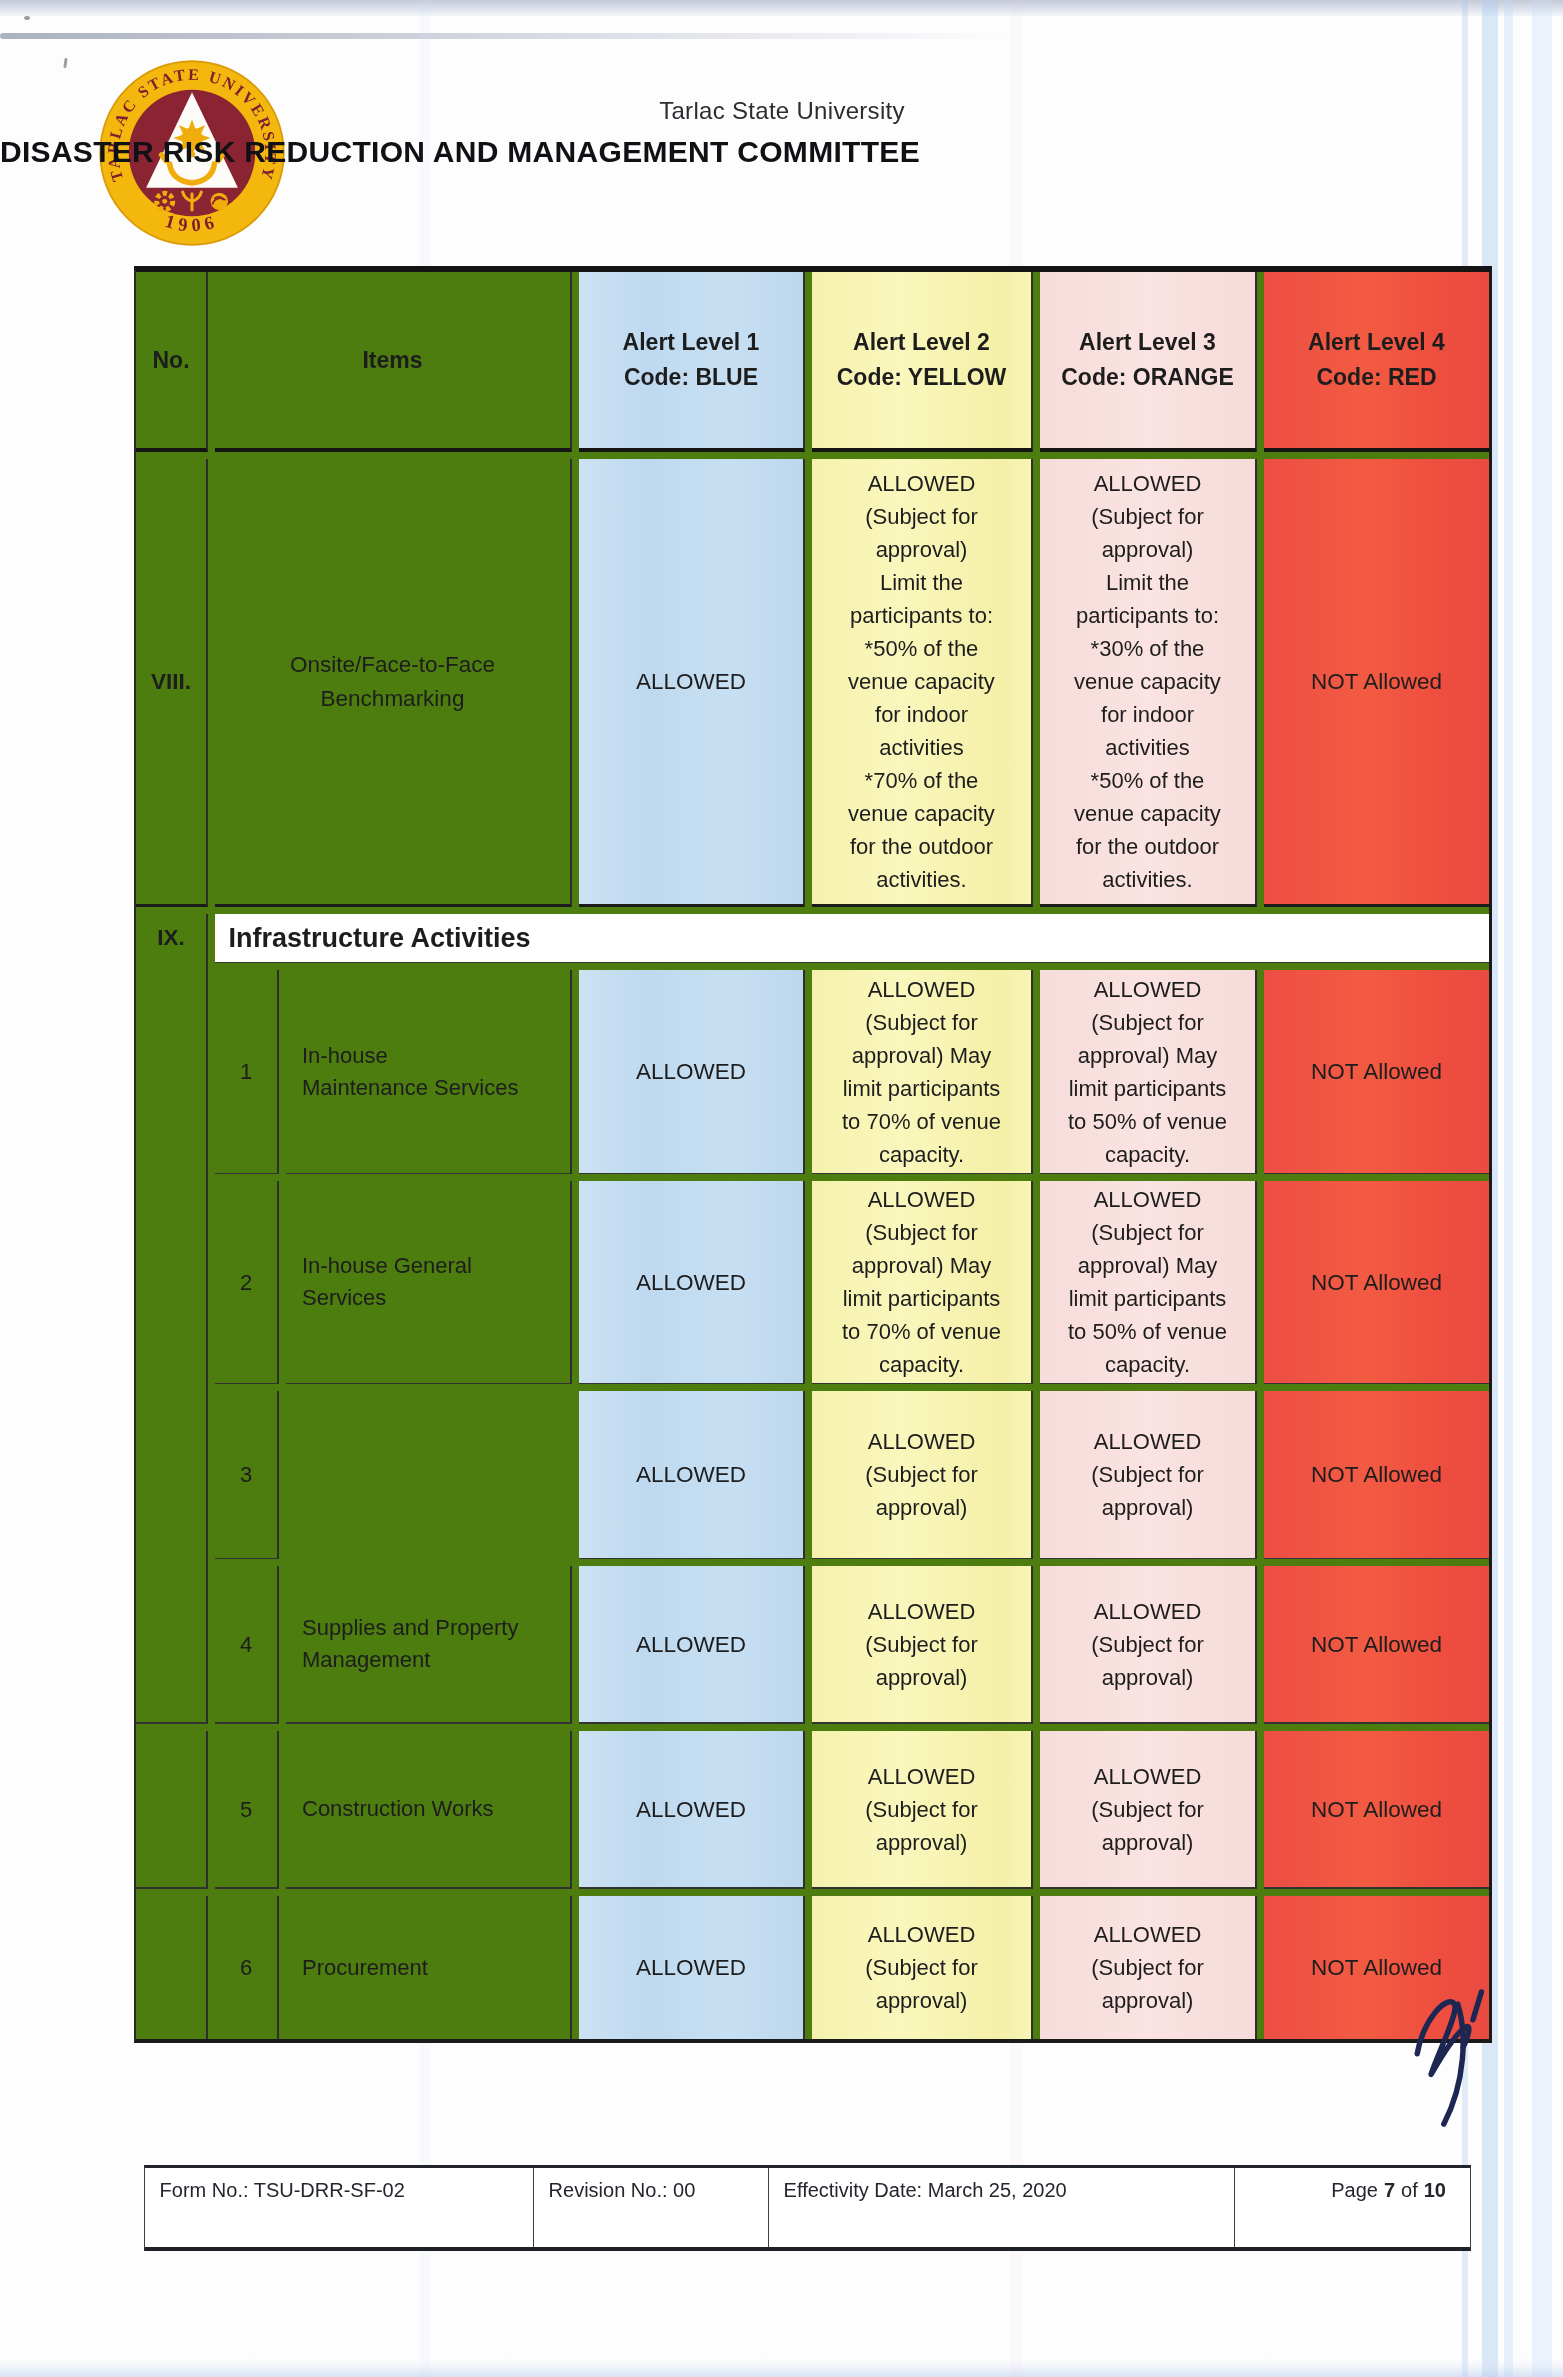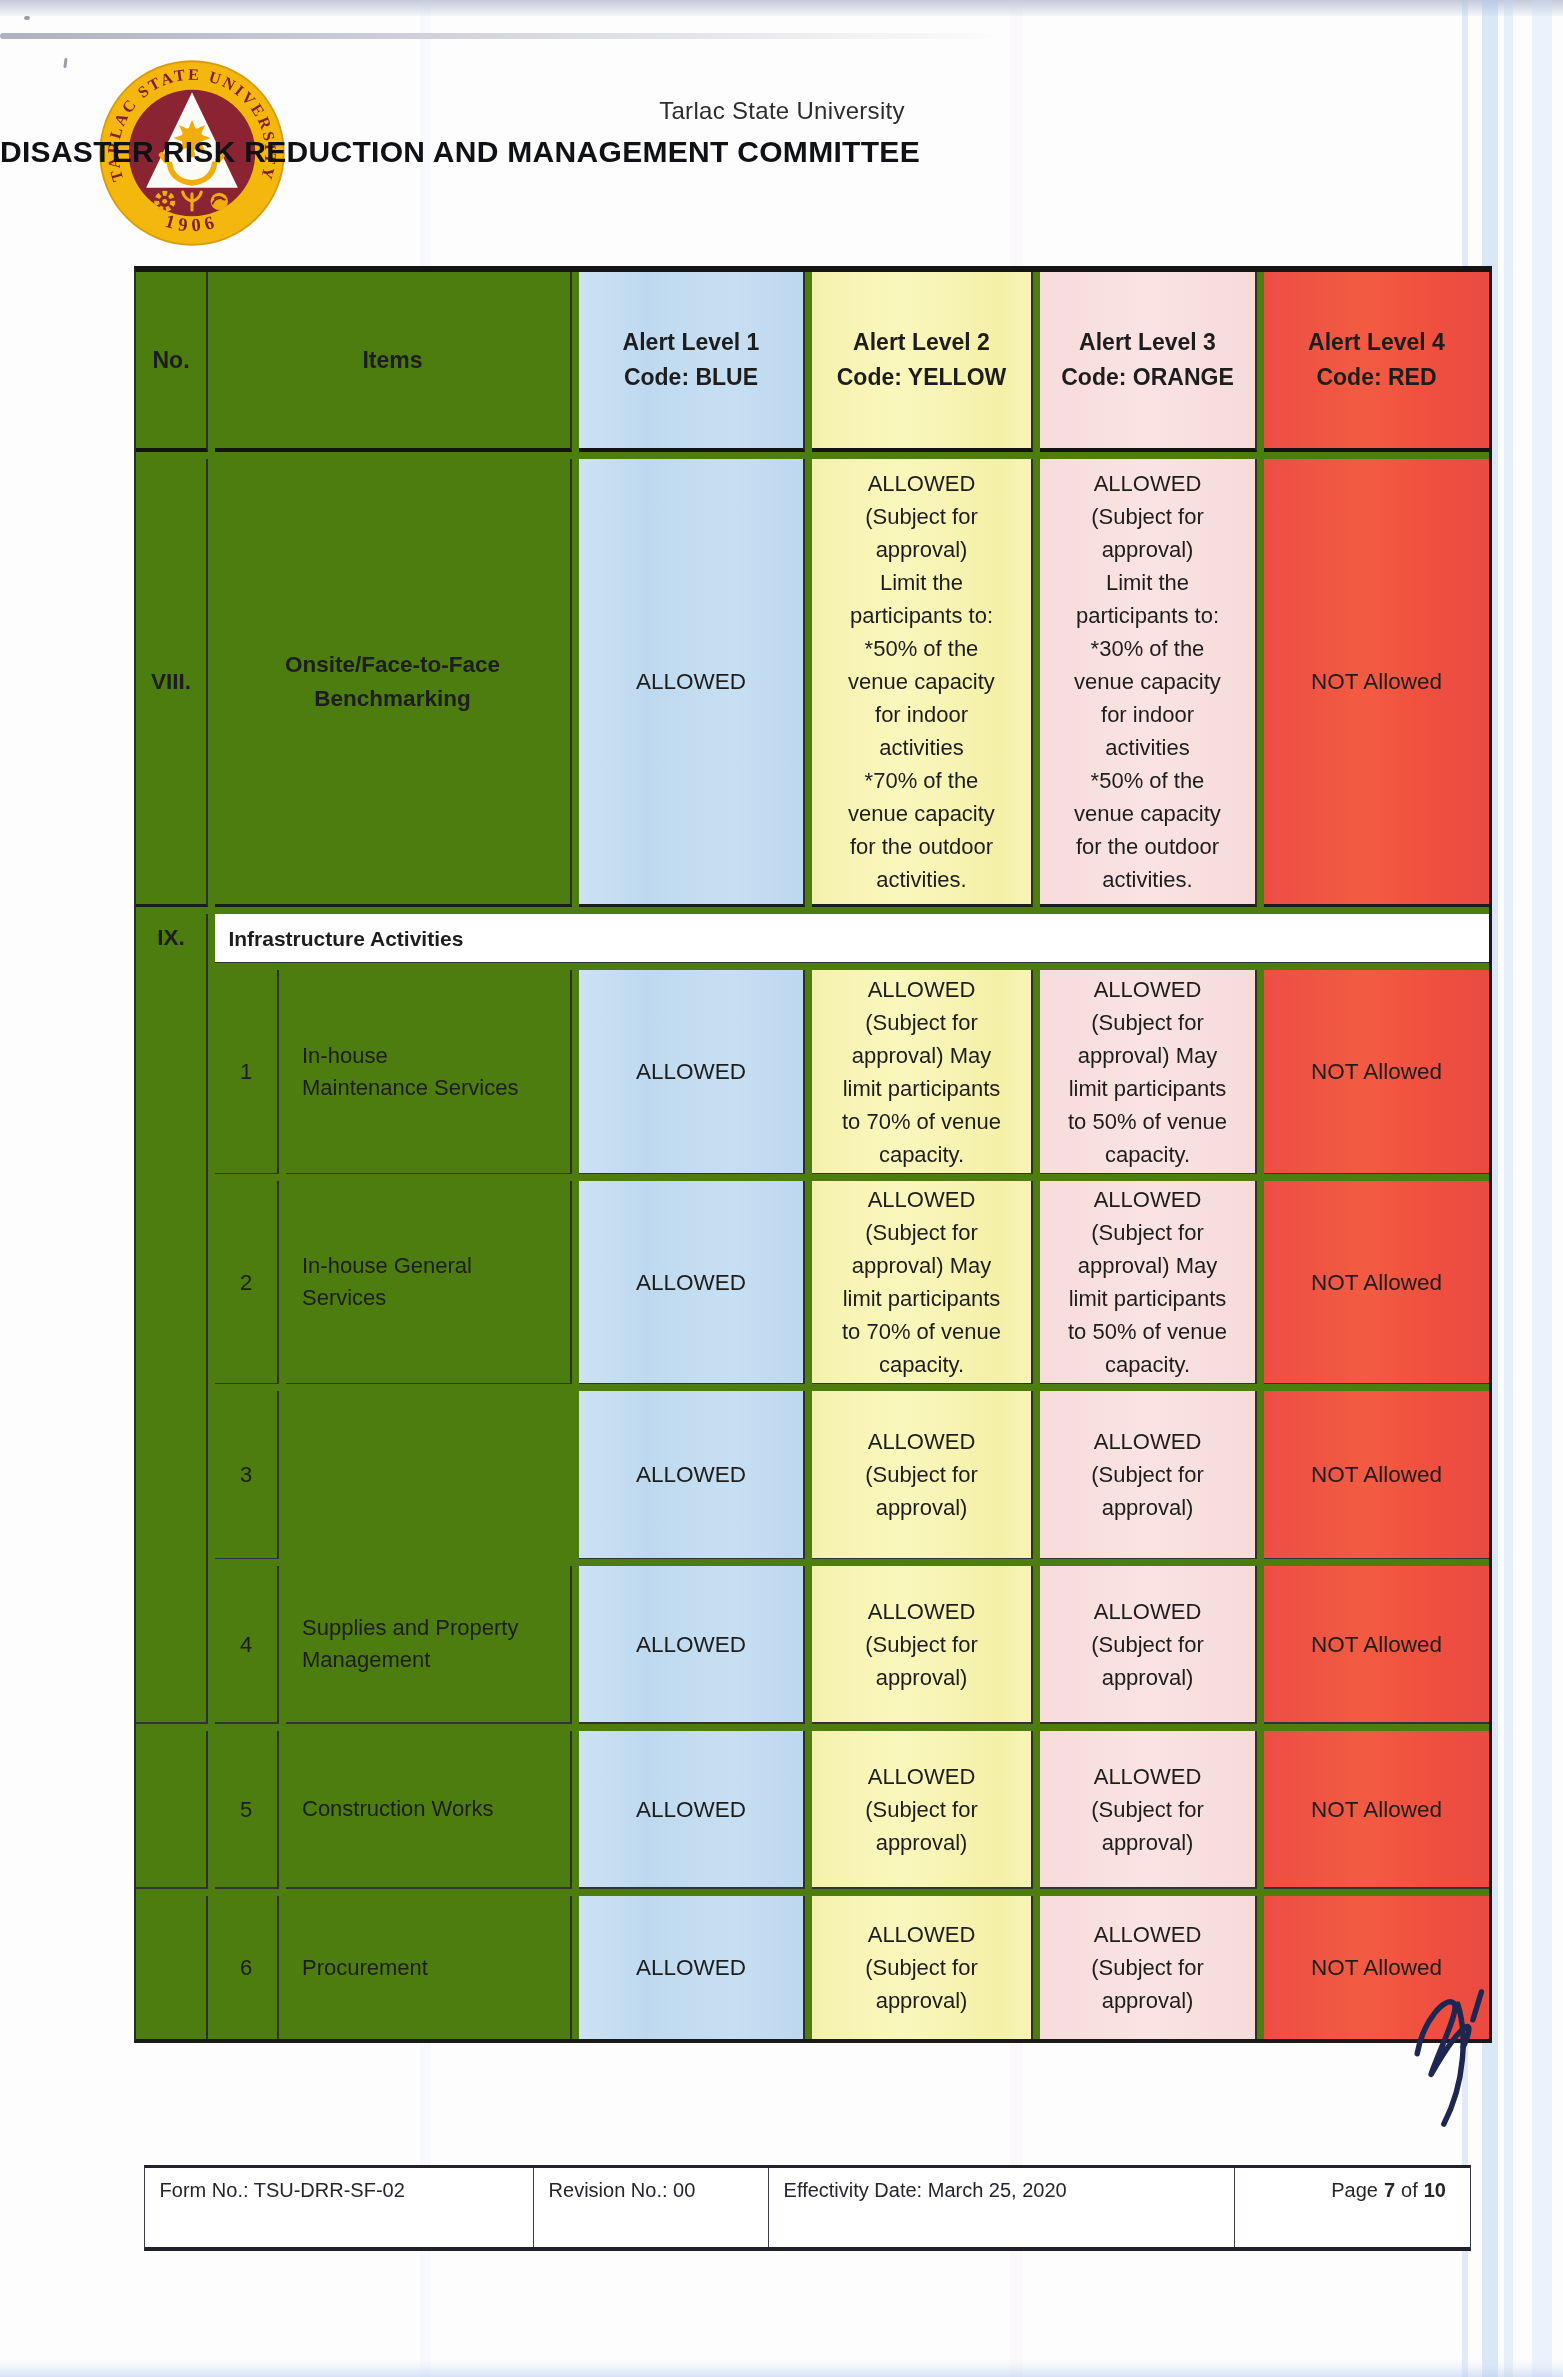--- a/index.html
+++ b/index.html
@@ -51,24 +51,24 @@
   .bb0 { border-bottom:none; }
   .bb8 { border-bottom-width:4.9px; border-bottom-color:#141414; }
   .bb6 { border-bottom-width:3.6px; border-bottom-color:#1c1c1c; }
   .bb3 { border-bottom-width:1.8px; }
   .pre { white-space:pre-line; }
   .hdr { font-weight:700; font-size:23px; line-height:35px; }
   .allowed { font-size:22.5px; }
   .no-lbl { font-weight:700; font-size:22.5px; }
   .ix-cell { align-items:flex-start; padding-top:7.3px; }
   .band-lbl { justify-content:flex-start; text-align:left; padding-left:13.4px;
-    font-weight:700; font-size:21px; background:#ffffff; }
+    font-weight:700; font-size:27px; background:#ffffff; }
   .item-left { justify-content:flex-start; text-align:left; padding-left:16px;
     font-size:22px; line-height:32px; }
-  .viii-item { font-weight:700; font-size:22.5px; line-height:34px; }
+  .viii-item { font-weight:400; font-size:22.5px; line-height:34px; }
   .bg-blue   { background:linear-gradient(90deg,#cde2f3 0%,#bed9ef 30%,#c7dff2 68%,#bdd7ee 100%); }
   .bg-yellow { background:linear-gradient(90deg,#f5f1ac 0%,#faf7bd 40%,#f4f0a8 86%,#f8f4b6 100%); }
   .bg-orange { background:linear-gradient(90deg,#f6dcda 0%,#fae3e2 50%,#f5dbd9 100%); }
   .bg-red    { background:linear-gradient(90deg,#ed4e44 0%,#f25b42 45%,#ef4f3f 75%,#e94b42 100%); }
   
   .signature { position:absolute; left:1399px; top:1982px; width:103px; height:152px; }
   
   .doc-footer {
     position:absolute; left:144px; top:2165px; width:1327px; height:86px;
     display:grid; grid-template-columns:389px 235px 466px 233px;

